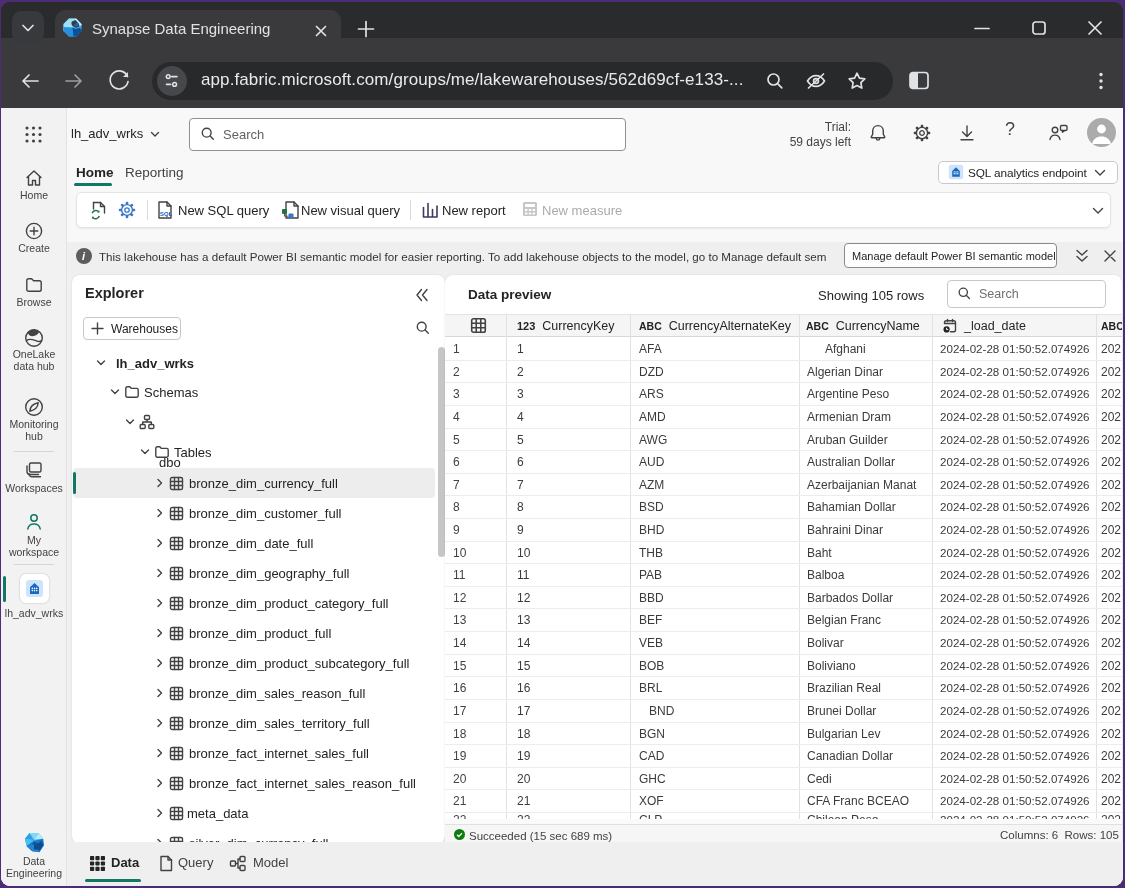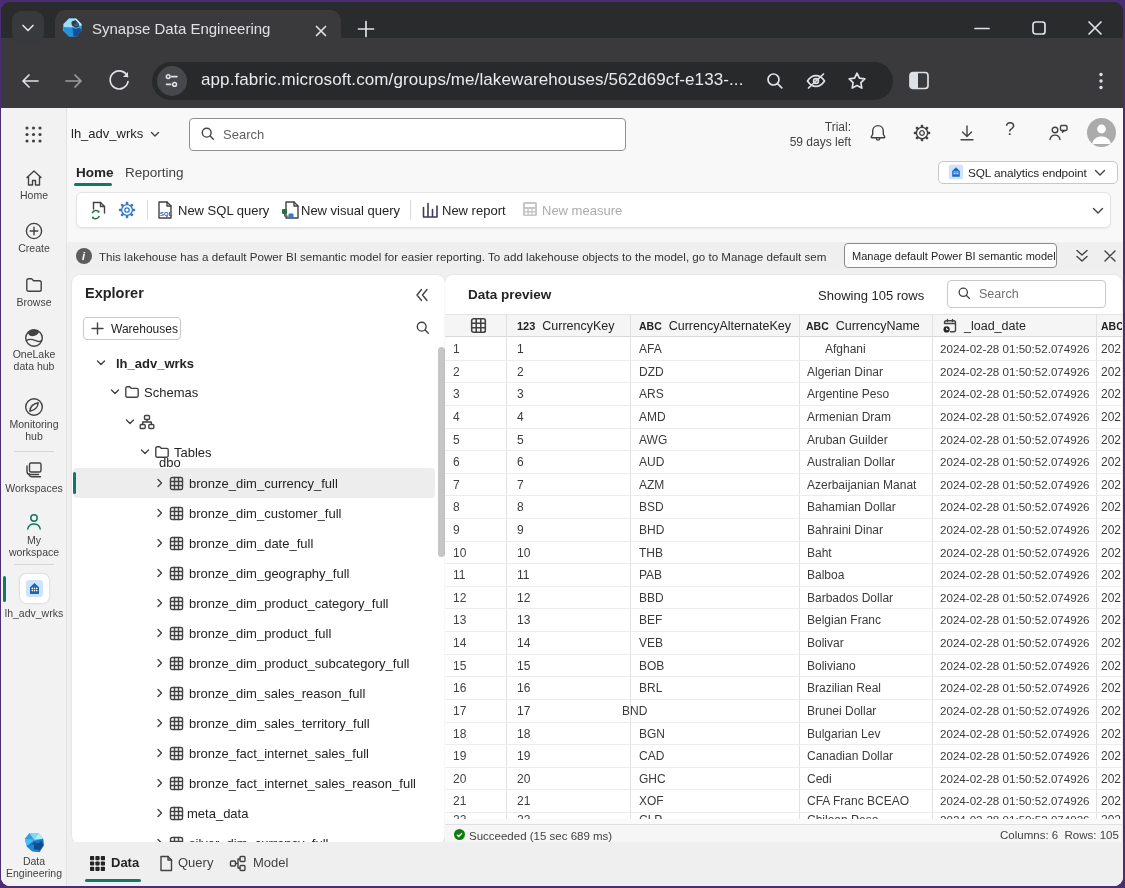--- a/index.html
+++ b/index.html
@@ -612,21 +612,21 @@
 <div class="a" style="left:0;top:361.9px;width:677px;height:1px;background:#ececec"></div>
 <div class="gcell" style="left:8px;top:344.3px;color:#424242">16</div>
 <div class="gcell" style="left:72px;top:344.3px">16</div>
 <div class="gcell" style="left:194px;top:344.3px">BRL</div>
 <div class="gcell" style="left:362px;top:344.3px">Brazilian Real</div>
 <div class="gcell" style="left:495px;top:344.3px;font-size:11.6px">2024-02-28 01:50:52.074926</div>
 <div class="gcell" style="left:656px;top:344.3px">202</div>
 <div class="a" style="left:0;top:384.5px;width:677px;height:1px;background:#ececec"></div>
 <div class="gcell" style="left:8px;top:366.9px;color:#424242">17</div>
 <div class="gcell" style="left:72px;top:366.9px">17</div>
-<div class="gcell" style="left:177px;top:366.9px">BND</div>
+<div class="gcell" style="left:204px;top:366.9px">BND</div>
 <div class="gcell" style="left:362px;top:366.9px">Brunei Dollar</div>
 <div class="gcell" style="left:495px;top:366.9px;font-size:11.6px">2024-02-28 01:50:52.074926</div>
 <div class="gcell" style="left:656px;top:366.9px">202</div>
 <div class="a" style="left:0;top:407.2px;width:677px;height:1px;background:#ececec"></div>
 <div class="gcell" style="left:8px;top:389.5px;color:#424242">18</div>
 <div class="gcell" style="left:72px;top:389.5px">18</div>
 <div class="gcell" style="left:194px;top:389.5px">BGN</div>
 <div class="gcell" style="left:362px;top:389.5px">Bulgarian Lev</div>
 <div class="gcell" style="left:495px;top:389.5px;font-size:11.6px">2024-02-28 01:50:52.074926</div>
 <div class="gcell" style="left:656px;top:389.5px">202</div>

